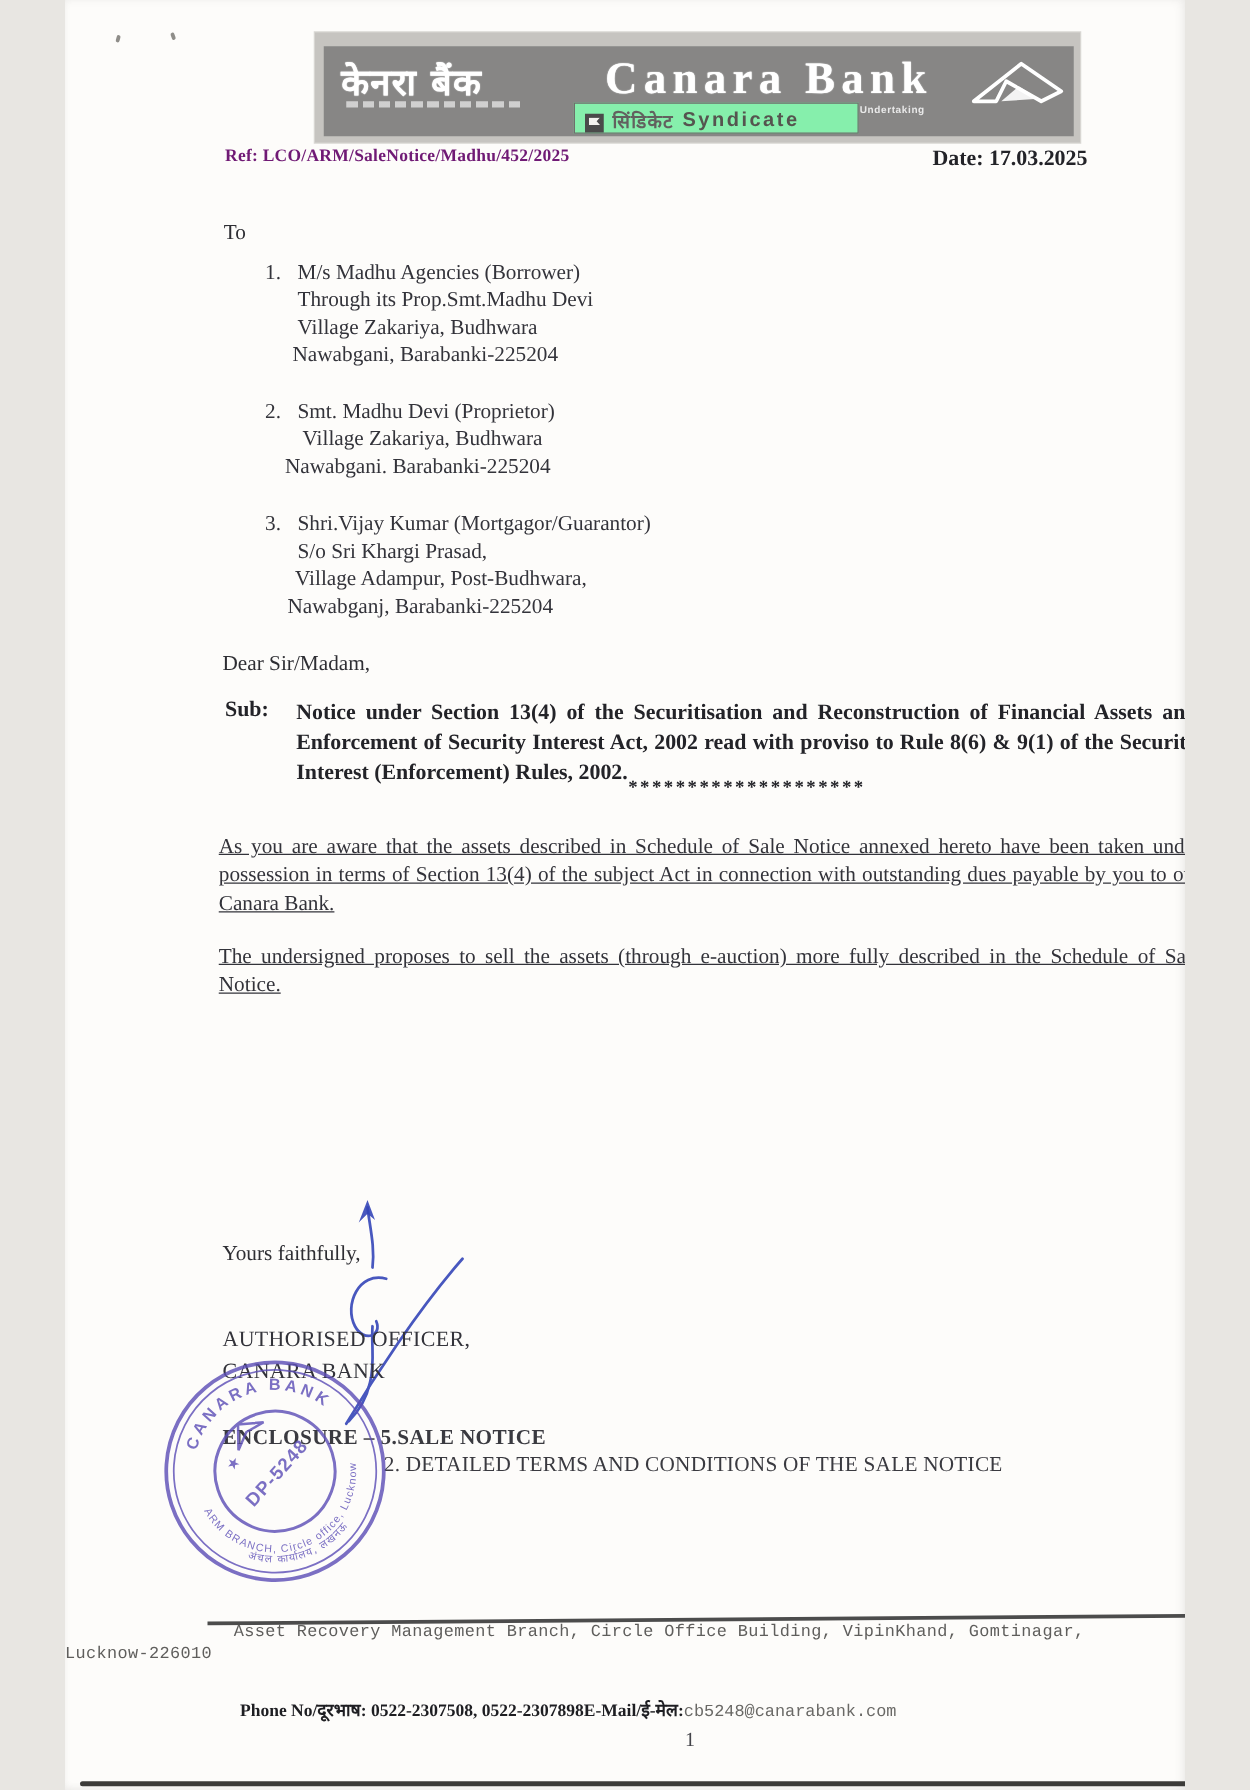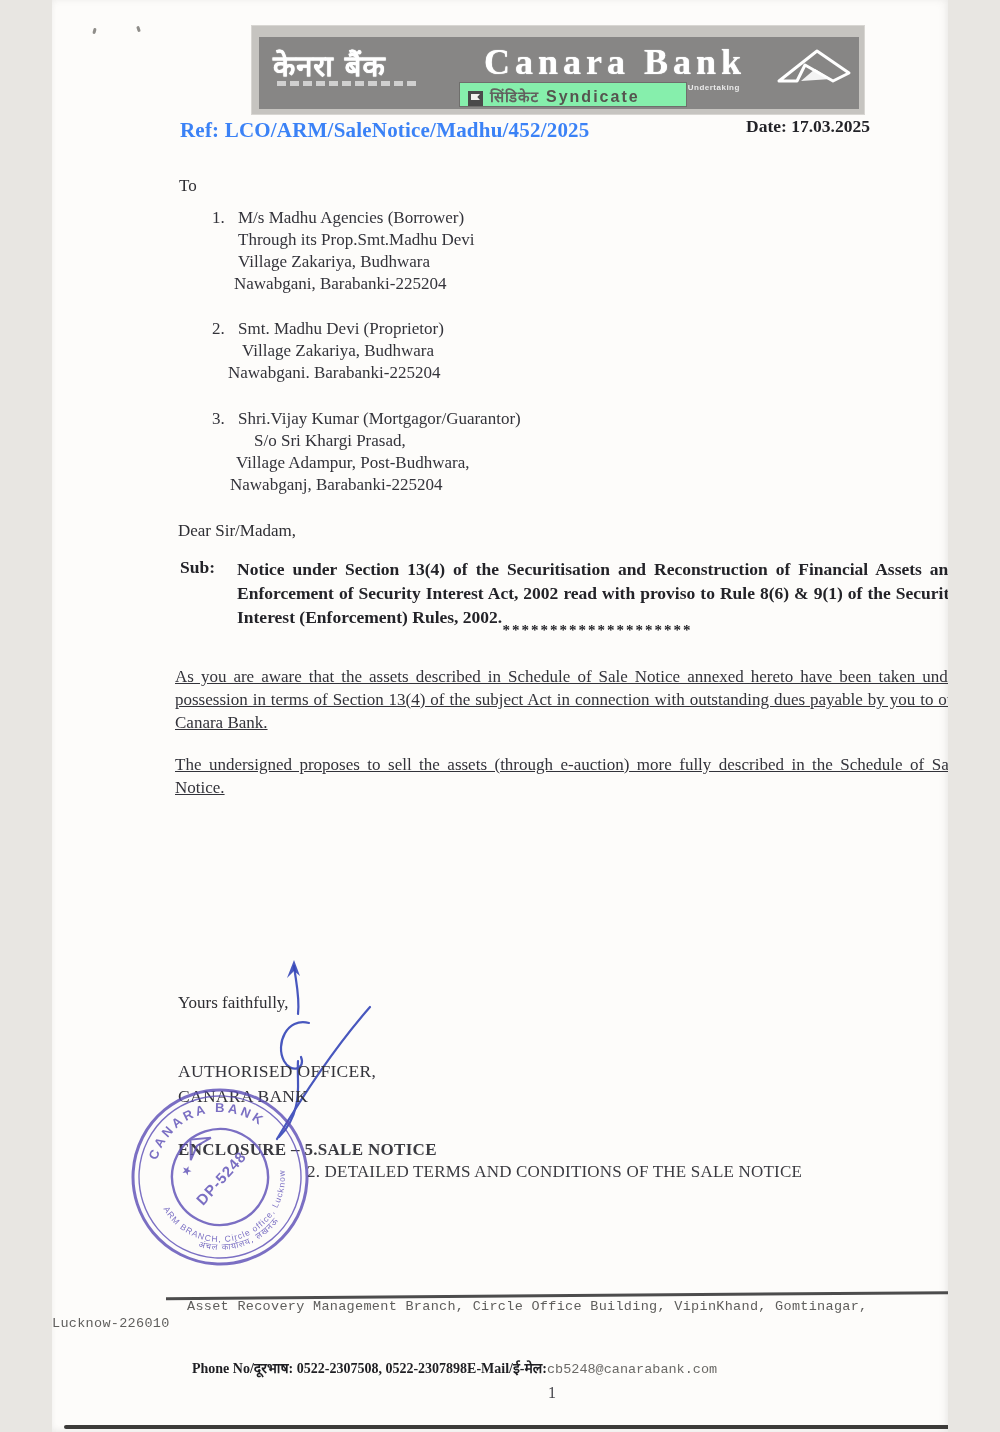--- a/index.html
+++ b/index.html
@@ -56,21 +56,21 @@
     clip-path:polygon(0 0,100% 0,70% 50%,100% 100%,0 100%);
   }
   .syndicate-hindi{
     font-family:"DejaVu Sans", sans-serif;font-weight:bold;font-size:15px;color:#62615f;letter-spacing:1px;
   }
   .syndicate-english{
     font-family:"Liberation Sans", sans-serif;font-weight:bold;font-size:16px;color:#55544f;letter-spacing:2px;
   }
 
   
-  .ref-line{position:absolute;left:128px;top:118px;font-weight:bold;font-size:21px;color:#3b82f6;letter-spacing:.2px;}
+  .ref-line{position:absolute;left:128px;top:118px;font-weight:bold;font-size:14px;color:#701a75;letter-spacing:.2px;}
   .date-line{position:absolute;left:694px;top:116px;font-weight:bold;font-size:17.5px;color:#232328;}
 
   .to-label{position:absolute;left:127px;top:176px;font-size:17px;}
 
   
   .recipient{position:absolute;display:flex;font-size:17px;line-height:22px;color:#33333a;}
   .rec-num{width:26px;flex:0 0 auto;}
   .rec-lines div{white-space:nowrap;}
 
   .greeting{position:absolute;left:126px;top:521px;font-size:17px;}
@@ -152,21 +152,21 @@
       <div>Smt. Madhu Devi (Proprietor)</div>
       <div style="margin-left:4px;">Village Zakariya, Budhwara</div>
       <div style="margin-left:-10px;">Nawabgani. Barabanki-225204</div>
     </div>
   </div>
 
   <div class="recipient" style="left:160px;top:408px;">
     <div class="rec-num">3.</div>
     <div class="rec-lines">
       <div>Shri.Vijay Kumar (Mortgagor/Guarantor)</div>
-      <div style="margin-left:16px;">S/o Sri Khargi Prasad,</div>
+      <div style="margin-left:0;">S/o Sri Khargi Prasad,</div>
       <div style="margin-left:-2px;">Village Adampur, Post-Budhwara,</div>
       <div style="margin-left:-8px;">Nawabganj, Barabanki-225204</div>
     </div>
   </div>
 
   <div class="greeting">Dear Sir/Madam,</div>
 
   <div class="subject-row">
     <div class="sub-label">Sub:</div>
     <div class="sub-text">Notice under Section 13(4) of the Securitisation and Reconstruction of Financial Assets and Enforcement of Security Interest Act, 2002 read with proviso to Rule 8(6) &amp; 9(1) of the Security Interest (Enforcement) Rules, 2002.</div>

